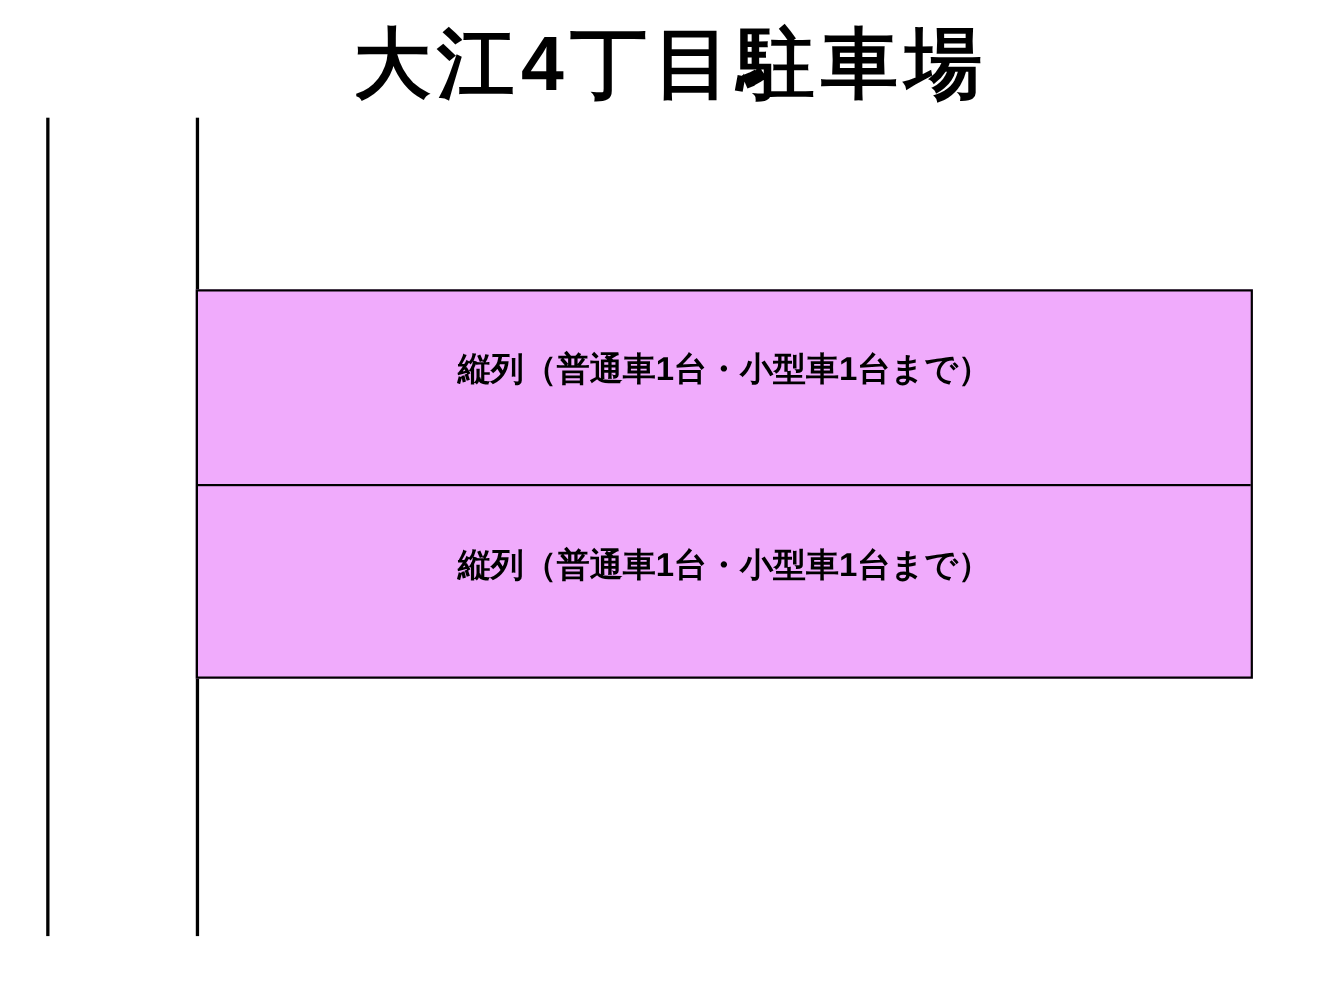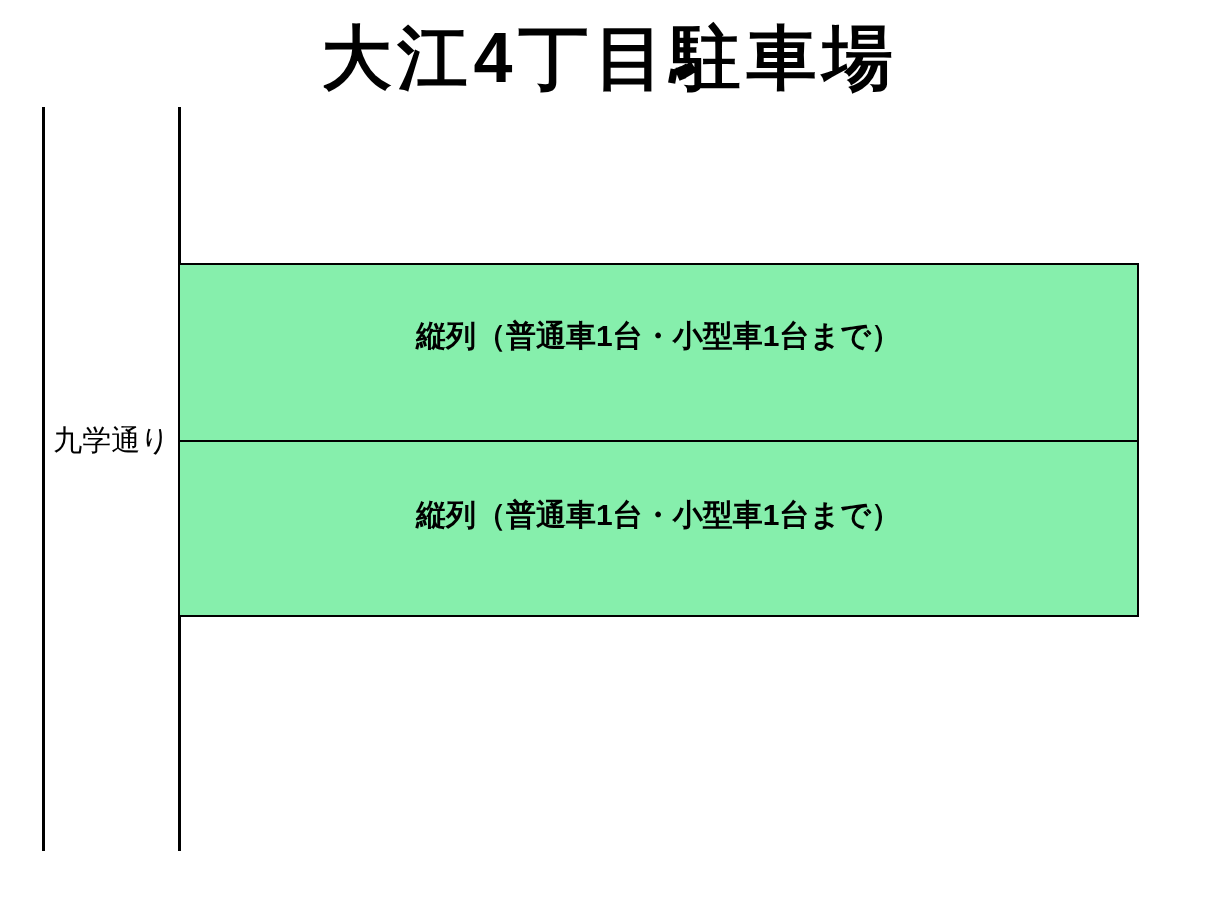--- a/index.html
+++ b/index.html
@@ -51,21 +51,21 @@
     white-space: nowrap;
   }
   .parking-box {
     position: absolute;
     left: 178px;
     top: 263px;
     width: 961px;
     height: 354px;
     border: 2px solid #000000;
     box-sizing: border-box;
-    background: #86efac;
+    background: #f0abfc;
   }
   .space {
     box-sizing: border-box;
     width: 100%;
   }
   .space.first {
     height: 177px;
     border-bottom: 2px solid #000000;
   }
   .space.second {
@@ -85,21 +85,20 @@
 <body>
 
 <div class="canvas">
 
   <div class="title">大江4丁目駐車場</div>
 
   <div class="road-line left"></div>
 
   <div class="road-line right"></div>
 
-  <div class="road-label">九学通り</div>
 
   <div class="parking-box">
     <div class="space first">
       <div class="space-label">縦列（普通車1台・小型車1台まで）</div>
     </div>
     <div class="space second">
       <div class="space-label">縦列（普通車1台・小型車1台まで）</div>
     </div>
   </div>
 

